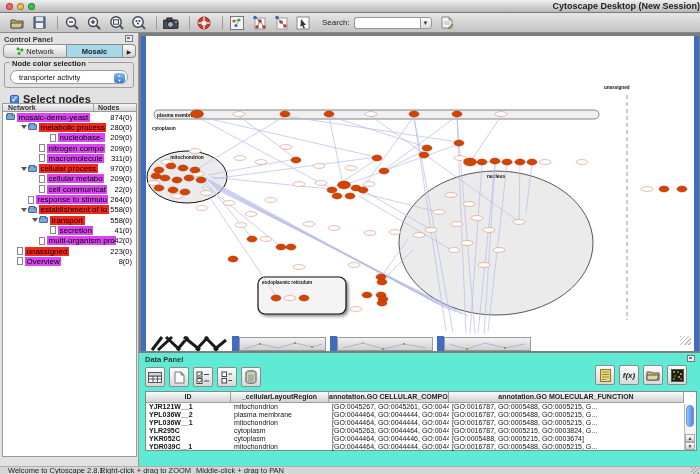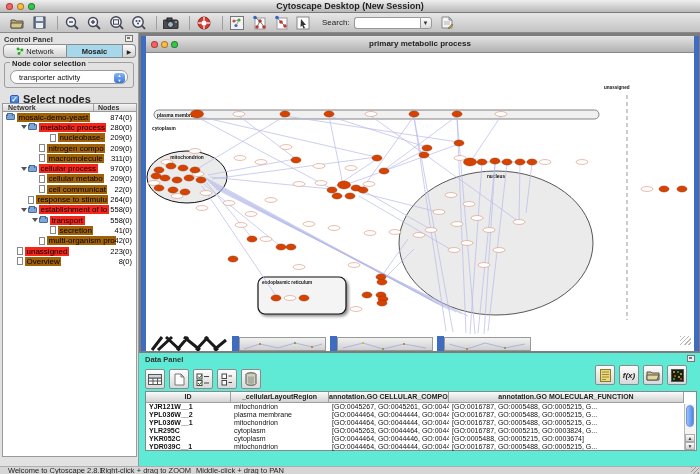--- a/index.html
+++ b/index.html
@@ -3,21 +3,21 @@
 <meta charset="utf-8">
 <style>
   * { margin:0; padding:0; box-sizing:border-box; }
   html,body { width:700px; height:474px; font-family:"Liberation Sans",sans-serif; background:#d6d6d6; overflow:hidden; position:relative; }
   .abs { position:absolute; }
 
   
   #titlebar { left:0; top:0; width:700px; height:13px; background:linear-gradient(#efefef,#b9b9b9); border-bottom:1px solid #7a7a7a; }
   .light { position:absolute; top:3px; width:7px; height:7px; border-radius:50%; border:0.5px solid rgba(0,0,0,.35); }
   .red{ background:#fc615d; } .yellow{ background:#fdbc40; } .green{ background:#34c749; }
-  #app-title { width:100%; text-align:center; font-size:9px; font-weight:bold; color:#222; line-height:13px; }
+  #app-title { width:100%; text-align:right; font-size:9px; font-weight:bold; color:#222; line-height:13px; }
 
   
   #toolbar { left:0; top:13px; width:700px; height:20px; background:linear-gradient(#e6e6e6,#c3c3c3); border-bottom:1px solid #8a8a8a; display:flex; align-items:center; padding-left:8px; }
   .tbtn { width:18px; height:16px; margin-right:4px; display:flex; align-items:center; justify-content:center; }
   .tsep { width:1px; height:14px; background:#9f9f9f; margin:0 5px; }
   #search-label { font-size:8px; color:#222; margin:0 4px 0 6px; }
   #search-input { width:66px; height:12px; border:1px solid #999; border-right:none; border-radius:3px 0 0 3px; background:#fff; font-size:8px; padding:0 3px; }
   #search-arrow { width:12px; height:12px; border:1px solid #999; border-radius:0 3px 3px 0; background:linear-gradient(#fdfdfd,#dcdcdc); font-size:6px; color:#333; text-align:center; line-height:11px; }
 
   
@@ -41,21 +41,21 @@
   #tree-box { left:2px; top:79px; width:135px; height:345px; background:#fff; border:1px solid #9a9a9a; border-top:none; overflow:hidden; }
   .trow { height:10.3px; display:flex; align-items:center; position:relative; }
   .trow.sel { background:#3875d7; }
   .arr { width:0; height:0; border-left:3px solid transparent; border-right:3px solid transparent; border-top:4px solid #555; margin-right:1px; flex:none; }
   .trow.sel .arr { border-top-color:#fff; }
   .ticon { flex:none; margin-right:2px; }
   .folder { width:9px; height:6px; background:#7aa7d8; border:1px solid #4a6a9a; border-radius:1px; position:relative; }
   .folder::before { content:""; position:absolute; left:0; top:-2px; width:4px; height:2px; background:#7aa7d8; border:1px solid #4a6a9a; border-bottom:none; }
   .file { width:6px; height:8px; background:#fff; border:1px solid #888; }
   .chip { font-size:8px; color:#000; padding:0 1.5px; white-space:nowrap; line-height:9px; }
-  .chip.green { background:#a16207; }
+  .chip.green { background:#d946ef; }
   .chip.red { background:#f5271c; }
   .tcount { position:absolute; right:4px; font-size:7.5px; color:#000; }
   .trow.sel .tcount { color:#fff; }
 
   
   #mdi { left:139px; top:33px; width:561px; height:433px; background:#7d7d7d; }
 
   
   #net-window { left:2px; top:3px; width:558px; height:315px; border-left:5px solid #3d6cc0; border-right:5px solid #3d6cc0; background:#fff; }
   #net-titlebar { left:0; top:0; width:548px; height:17px; background:linear-gradient(#e3e3e3,#b2b2b2); border-bottom:1px solid #888; }
@@ -63,21 +63,21 @@
   #net-canvas { left:0; top:17px; width:548px; height:281px; background:#fff; }
   #net-strip { left:0; top:298px; width:548px; height:17px; background:#fff; overflow:hidden; }
   .bwin-blue { position:absolute; top:2px; width:7px; height:15px; background:#3d6cc0; }
   .bwin-bar { position:absolute; top:3px; height:14px; background:linear-gradient(#f2f2f2,#cfcfcf); border:1px solid #999; }
   #strip-grip { position:absolute; left:534px; top:2px; width:11px; height:9px;
     background:repeating-linear-gradient(135deg,#bbb 0 1px,transparent 1px 3px); }
 
   
   #data-panel { left:0px; top:320px; width:561px; height:115px; background:#5eead4; }
   #dp-header { left:6px; top:2px; font-size:7.5px; font-weight:bold; color:#333; }
-  #dp-toolbar { left:6px; top:12px; width:552px; height:24px; display:flex; align-items:flex-end; }
+  #dp-toolbar { left:6px; top:12px; width:552px; height:24px; display:flex; align-items:center; }
   .dbtn { width:20px; height:20px; border:1px solid #8a8a8a; border-radius:2px; background:linear-gradient(#fdfdfd,#d8d8d8); margin-right:4px; display:flex; align-items:center; justify-content:center; }
   #dp-toolbar-right { position:absolute; right:6px; top:0; display:flex; }
   #dp-table { left:6px; top:38px; width:552px; height:60px; background:#fff; border:1px solid #888; }
   #dp-thead { display:flex; height:11px; }
   .th { background:linear-gradient(#fafafa,#d2d2d2); border-right:1px solid #9f9f9f; border-bottom:1px solid #9f9f9f; font-size:7px; font-weight:bold; color:#222; text-align:center; line-height:10px; overflow:hidden; white-space:nowrap; }
   .dtr { display:flex; height:8px; }
   .td { font-size:7px; color:#111; line-height:8px; padding-left:3px; overflow:hidden; white-space:nowrap; }
   .td.idcol { font-weight:bold; }
   .cw0{width:85px;} .cw1{width:98px;} .cw2{width:120px;} .cw3{width:235px;}
   #dp-scrollbar { position:absolute; right:1px; top:12px; width:11px; height:46px; background:#f4f4f4; border-left:1px solid #bbb; }
@@ -360,26 +360,20 @@
           <span class="chip green">Overview</span>
           <span class="tcount">8(0)</span>
         </div>
       </div>
   </div>
 </div>
 
 <div id="mdi" class="abs">
 
   <div id="net-window" class="abs">
-    <div id="net-titlebar" class="abs">
-      <span class="light red" style="left:5px; top:4.5px"></span>
-      <span class="light yellow" style="left:15px; top:4.5px"></span>
-      <span class="light green" style="left:25px; top:4.5px"></span>
-      <div id="net-title">primary metabolic process</div>
-    </div>
 
     <svg id="net-canvas" class="abs" viewBox="0 0 548 281">
 
       <rect x="8" y="57" width="445" height="9" rx="4.5" fill="#f0f0f0" stroke="#666" stroke-width="0.8"></rect>
       <text x="11" y="64" font-size="4.8" font-weight="bold" fill="#111">plasma membrane</text>
       <text x="6" y="77" font-size="4.8" font-weight="bold" fill="#111">cytoplasm</text>
       <ellipse cx="41" cy="124" rx="40" ry="26" fill="#ebebeb" stroke="#111" stroke-width="1"></ellipse>
       <text x="41" y="106" font-size="4.8" font-weight="bold" fill="#111" text-anchor="middle">mitochondrion</text>
       <ellipse cx="350" cy="190" rx="97" ry="72" fill="#ebebeb" stroke="#444" stroke-width="0.9"></ellipse>
       <text x="350" y="125" font-size="4.8" font-weight="bold" fill="#111" text-anchor="middle">nucleus</text>

